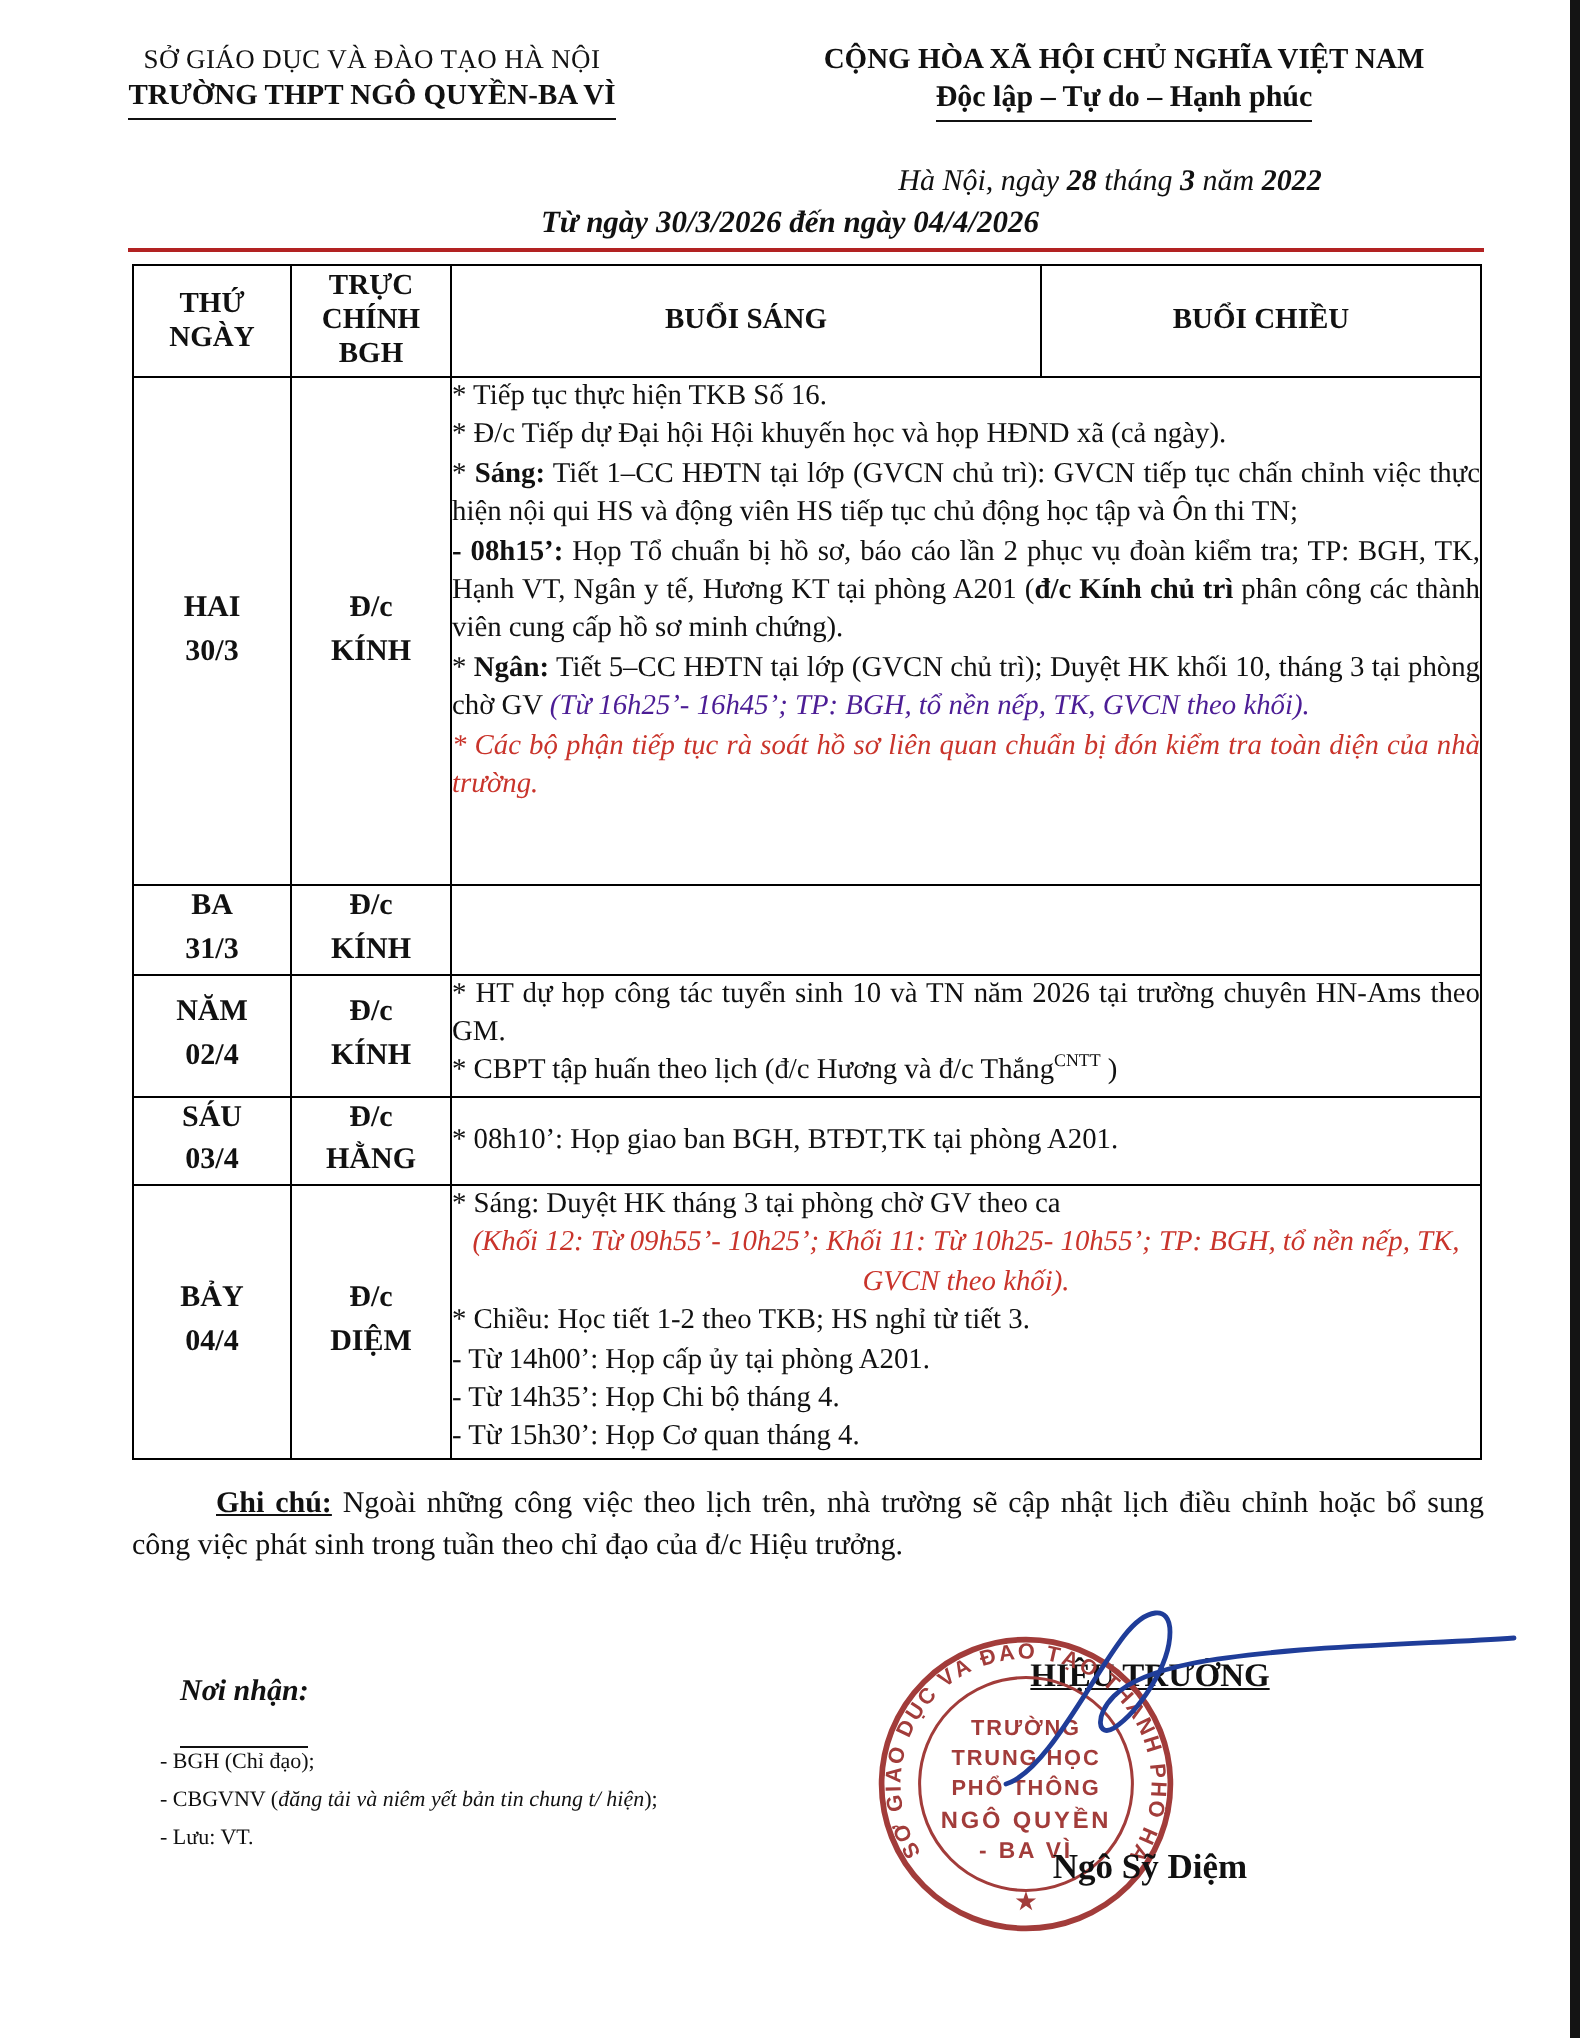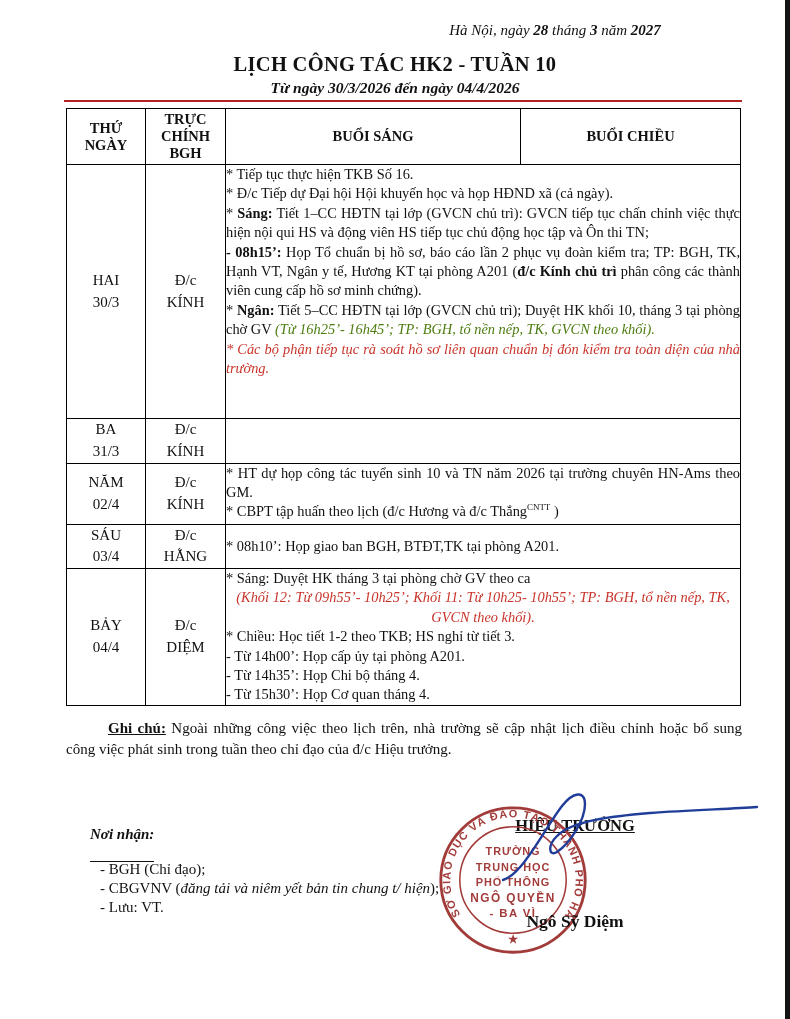--- a/index.html
+++ b/index.html
@@ -25,54 +25,63 @@
   .doc-subtitle{text-align:center;font-size:15.5px;font-weight:bold;font-style:italic;margin-top:3px;}
   .red-rule{height:2px;margin:3px 48px 0 64px;}
 
   
   table.sched{border-collapse:collapse;table-layout:fixed;margin:6px 0 0 66px;width:674px;}
   table.sched col.c1{width:79px;} table.sched col.c2{width:80px;}
   table.sched col.c3{width:295px;} table.sched col.c4{width:220px;}
   table.sched th,table.sched td{border:1.6px solid #000;padding:0;}
   table.sched thead tr{height:56px;padding-left:28px;}
   th.hcell{font-size:14.5px;font-weight:bold;text-align:center;vertical-align:middle;line-height:1.15;}
-  td.day,td.duty{font-size:15px;font-weight:normal;text-align:center;vertical-align:middle;line-height:1.45;}
+  td.day,td.duty{font-size:15px;font-weight:bold;text-align:center;vertical-align:middle;line-height:1.45;}
   td.content{vertical-align:top;padding:3px 8px 3px 7px;font-size:14.4px;line-height:19.4px;}
   td.content p{margin:0;text-align:justify;}
   td.content p.center{text-align:center;}
   tr.r0{height:254px;} tr.r1{height:44px;} tr.r2{height:43px;}
   tr.r3{height:61px;} tr.r4{height:44px;} tr.r5{height:128px;}
   tr.r4 td.content{vertical-align:middle;}
 
   
   .sb{font-weight:bold;} .si{font-style:italic;} .sbi{font-weight:bold;font-style:italic;}
   .sr{font-style:italic;}
   .sbu{font-weight:bold;text-decoration:underline;}
   .ssup{vertical-align:super;font-size:.62em;line-height:0;}
 
   
-  .note{margin:12px 48px 16px 66px;font-size:15px;line-height:21px;text-align:justify;text-indent:42px;}
+  .note{margin:12px 48px 4px 66px;font-size:15px;line-height:21px;text-align:justify;text-indent:42px;}
   .footer{position:relative;height:220px;}
   .recipients-title{position:absolute;left:90px;top:50px;font-size:15px;}
   .recipients-title span{display:inline-block;font-weight:bold;font-style:italic;border-bottom:1.5px solid #111;padding-bottom:18px;}
-  .recipients{position:absolute;left:100px;top:84px;font-size:15px;line-height:19px;}
+  .recipients{position:absolute;left:80px;top:84px;font-size:11px;line-height:19px;}
   .signer-title{position:absolute;left:460px;top:40px;width:230px;text-align:center;font-size:16.5px;font-weight:bold;text-decoration:underline;}
   .signer-name{position:absolute;left:470px;top:135px;width:210px;text-align:center;font-size:17.5px;font-weight:bold;}
   .stamp{position:absolute;left:437px;top:28px;width:152px;height:152px;}
   .signature{position:absolute;left:465px;top:0px;width:300px;height:120px;}
 </style>
 </head>
 <body>
 
 <div class="page">
   <div class="scan-edge"></div>
 
-
-  <div class="date-line"><span class="si">Hà Nội, ngày </span><span class="sbi">28</span><span class="si"> tháng </span><span class="sbi">3</span><span class="si"> năm </span><span class="sbi">2027</span></div>
-  <div class="doc-title">LỊCH CÔNG TÁC HK2 - TUẦN 10</div>
+  <div class="hdr">
+    <div class="hdr-left">
+      <div class="hl1">SỞ GIÁO DỤC VÀ ĐÀO TẠO HÀ NỘI</div>
+      <div class="hl2"><span>TRƯỜNG THPT NGÔ QUYỀN-BA VÌ</span></div>
+    </div>
+    <div class="hdr-right">
+      <div class="hr1">CỘNG HÒA XÃ HỘI CHỦ NGHĨA VIỆT NAM</div>
+      <div class="hr2"><span>Độc lập – Tự do – Hạnh phúc</span></div>
+    </div>
+  </div>
+
+  <div class="date-line"><span class="si">Hà Nội, ngày </span><span class="sbi">28</span><span class="si"> tháng </span><span class="sbi">3</span><span class="si"> năm </span><span class="sbi">2022</span></div>
   <div class="doc-subtitle">Từ ngày 30/3/2026 đến ngày 04/4/2026</div>
   <div class="red-rule" style="background: rgb(178, 34, 34);"></div>
 
   <table class="sched">
     <colgroup>
         <col class="c1">
         <col class="c2">
         <col class="c3">
         <col class="c4">
       </colgroup>
@@ -103,21 +112,21 @@
           </td>
           <td class="duty">
             <div>Đ/c</div>
             <div>KÍNH</div>
           </td>
           <td class="content" colspan="2">
             <p><span>* Tiếp tục thực hiện TKB Số 16.</span></p>
             <p><span>* Đ/c Tiếp dự Đại hội Hội khuyến học và họp HĐND xã (cả ngày).</span></p>
             <p><span>* </span><span class="sb">Sáng:</span><span> Tiết 1–CC HĐTN tại lớp (GVCN chủ trì): GVCN tiếp tục chấn chỉnh việc thực hiện nội qui HS và động viên HS tiếp tục chủ động học tập và Ôn thi TN;</span></p>
             <p><span class="sb">- 08h15’:</span><span> Họp Tổ chuẩn bị hồ sơ, báo cáo lần 2 phục vụ đoàn kiểm tra; TP: BGH, TK, Hạnh VT, Ngân y tế, Hương KT tại phòng A201 (</span><span class="sb">đ/c Kính chủ trì</span><span> phân công các thành viên cung cấp hồ sơ minh chứng).</span></p>
-            <p><span>* </span><span class="sb">Ngân:</span><span> Tiết 5–CC HĐTN tại lớp (GVCN chủ trì); Duyệt HK khối 10, tháng 3 tại phòng chờ GV </span><span class="sr" style="color: #4d7c0f;">(Từ 16h25’- 16h45’; TP: BGH, tổ nền nếp, TK, GVCN theo khối).</span></p>
+            <p><span>* </span><span class="sb">Ngân:</span><span> Tiết 5–CC HĐTN tại lớp (GVCN chủ trì); Duyệt HK khối 10, tháng 3 tại phòng chờ GV </span><span class="sr" style="color: #4c1d95;">(Từ 16h25’- 16h45’; TP: BGH, tổ nền nếp, TK, GVCN theo khối).</span></p>
             <p><span class="sr" style="color: rgb(201, 52, 43);"> * Các bộ phận tiếp tục rà soát hồ sơ liên quan chuẩn bị đón kiểm tra toàn diện của nhà trường.</span></p>
           </td>
         </tr>
         <tr class="r1">
           <td class="day">
             <div>BA</div>
             <div>31/3</div>
           </td>
           <td class="duty">
             <div>Đ/c</div>

